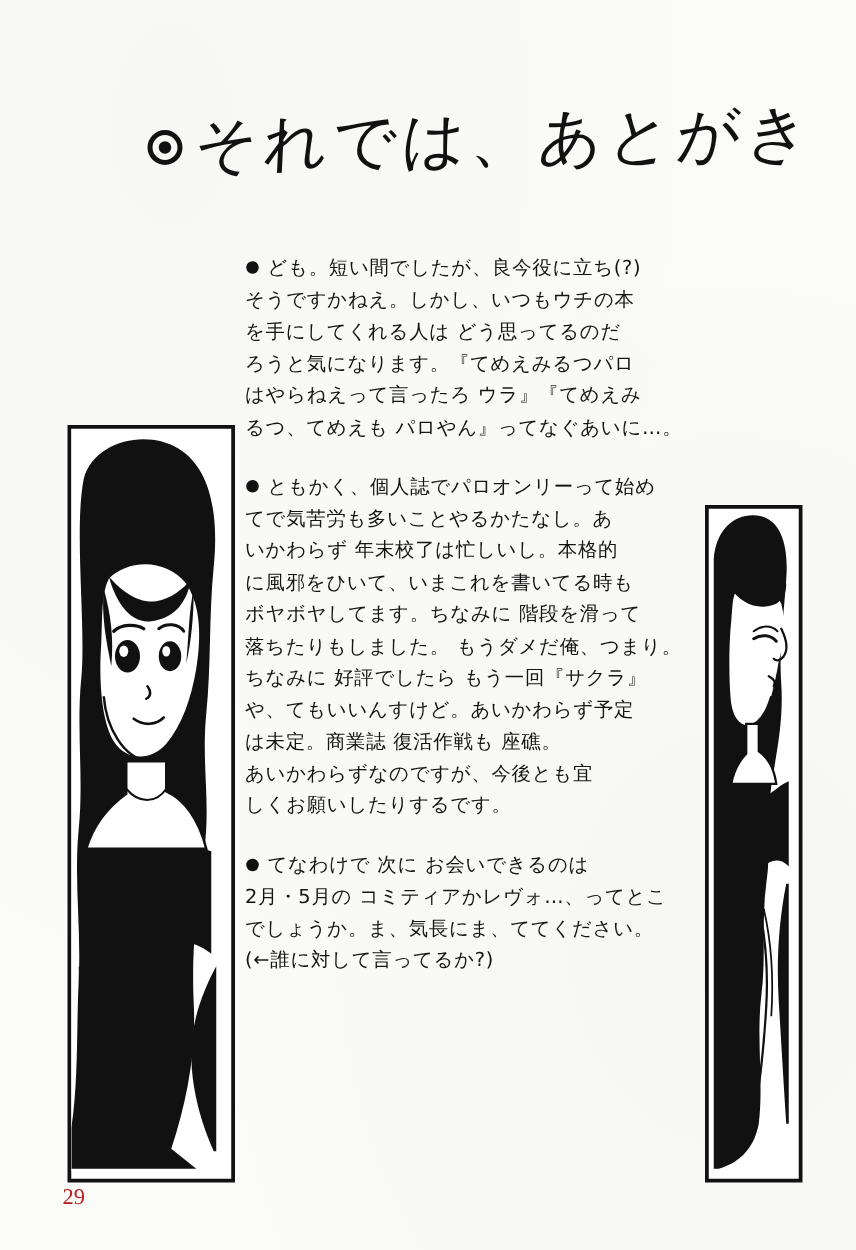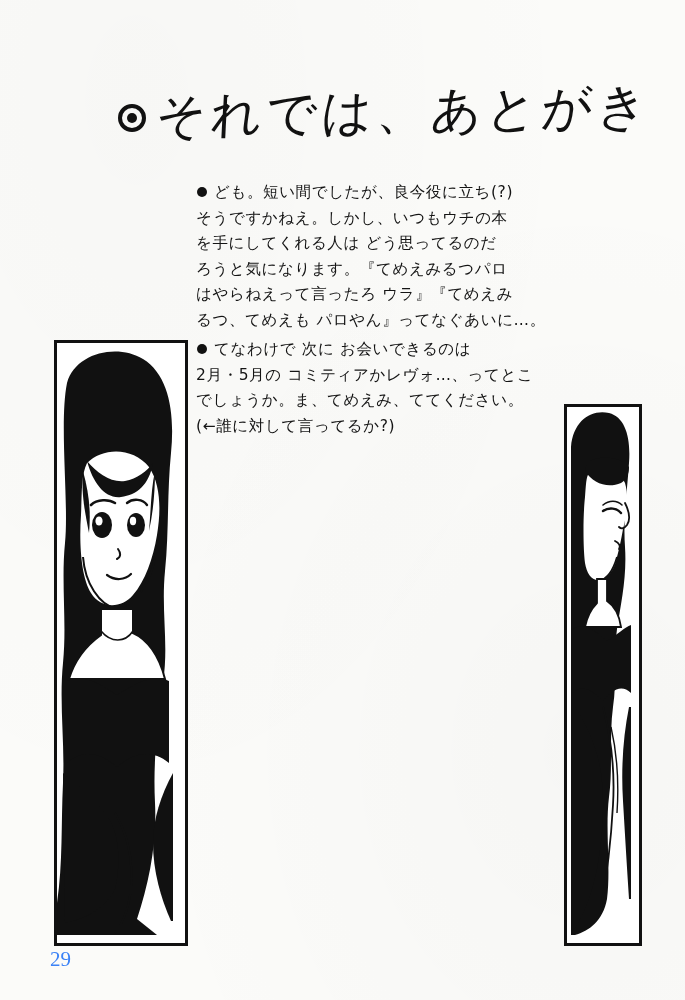--- a/index.html
+++ b/index.html
@@ -72,20 +72,21 @@
   #text-column {
     position: absolute;
     left: 196px;
     top: 180px;
     width: 364px;
   }
   .para {
     position: relative;
     margin-bottom: 4px;
     padding-left: 0;
+    margin-top: 22px;
   }
   .para-inner {
     font-family: "DejaVu Sans", sans-serif;
     font-size: 15.5px;
     line-height: 25.5px;
     color: #141414;
     letter-spacing: 0.6px;
     white-space: pre-wrap;
     text-align: left;
   }
@@ -126,22 +127,22 @@
     inset: 0;
     overflow: hidden;
   }
 
   
   #page-number {
     position: absolute;
     left: 50px;
     top: 947px;
     font-family: "Liberation Serif", serif;
-    font-size: 21px;
-    color: #3b82f6;
+    font-size: 18px;
+    color: #b91c1c;
   }
 </style>
 </head>
 <body>
 
 <div id="page">
   <div id="paper-texture"></div>
 
   <div id="title-area">
     <div id="title-bullet"></div>
@@ -239,26 +240,40 @@
       <span class="bullet-dot"></span>
       <div class="para-inner">ども。短い間でしたが、良今役に立ち(?)
 そうですかねえ。しかし、いつもウチの本
 を手にしてくれる人は どう思ってるのだ
 ろうと気になります。『てめえみるつパロ
 はやらねえって言ったろ ウラ』『てめえみ
 るつ、てめえも パロやん』ってなぐあいに…。</div>
     </div>
 
 
+    <div class="para bulleted">
+      <span class="bullet-dot"></span>
+      <div class="para-inner">ともかく、個人誌でパロオンリーって始め
+てで気苦労も多いことやるかたなし。あ
+いかわらず 年末校了は忙しいし。本格的
+に風邪をひいて、いまこれを書いてる時も
+ボヤボヤしてます。ちなみに 階段を滑って
+落ちたりもしました。 もうダメだ俺、つまり。
+ちなみに 好評でしたら もう一回『サクラ』
+や、てもいいんすけど。あいかわらず予定
+は未定。商業誌 復活作戦も 座礁。
+あいかわらずなのですが、今後とも宜
+しくお願いしたりするです。</div>
+    </div>
 
     <div class="para bulleted">
       <span class="bullet-dot"></span>
       <div class="para-inner">てなわけで 次に お会いできるのは
 2月・5月の コミティアかレヴォ…、ってとこ
-でしょうか。ま、てめえみ、ててください。
+でしょうか。ま、気長にま、ててください。
 (←誰に対して言ってるか?)</div>
     </div>
 
 
   </div>
 
   <div id="page-number">29</div>
 </div>
 
 </body></html>

